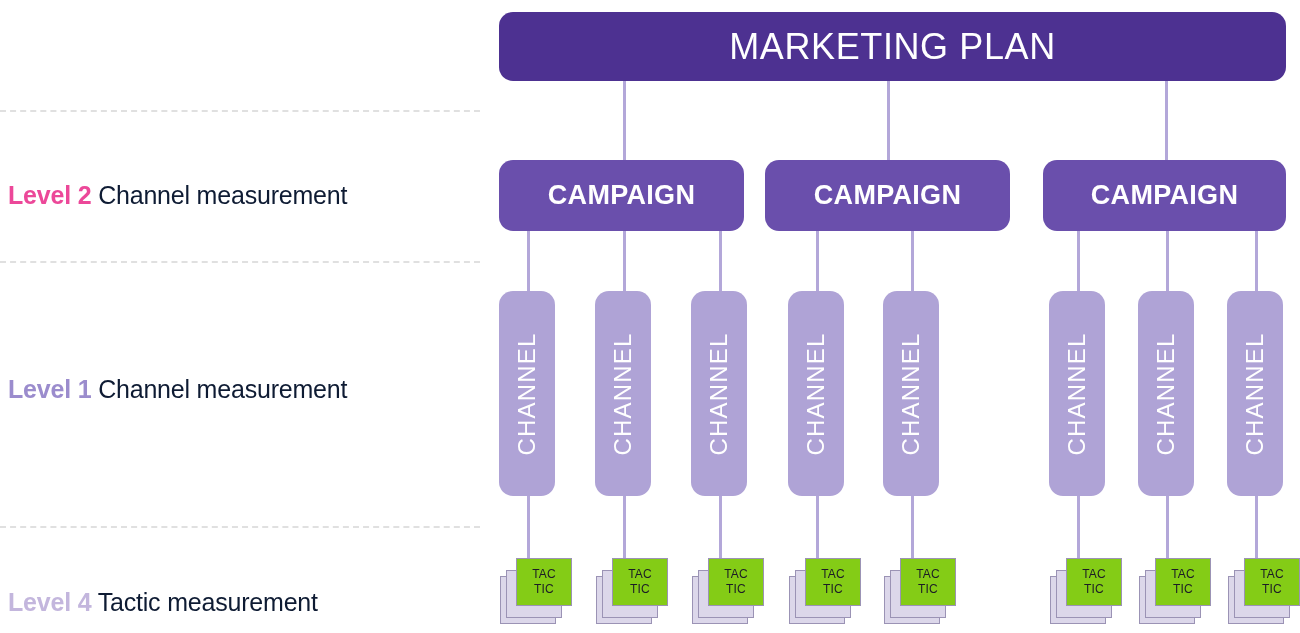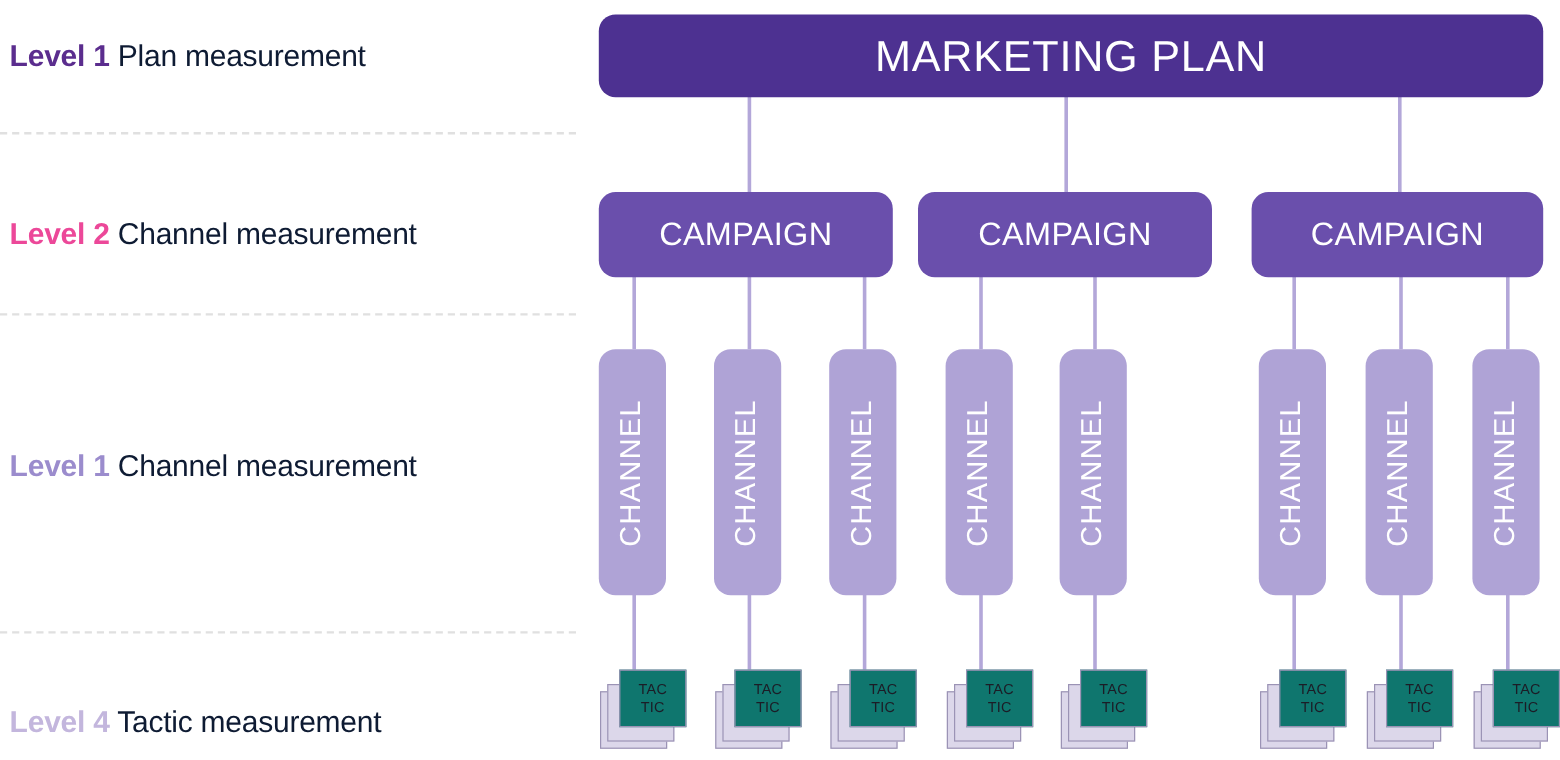--- a/index.html
+++ b/index.html
@@ -52,21 +52,21 @@
   .plan-box {
     background: #4d3191;
     font-size: 36px;
     letter-spacing: 0.6px;
     font-weight: 400;
   }
   .campaign-box {
     background: #6a4fac;
     font-size: 27px;
     letter-spacing: 0.3px;
-    font-weight: 400;
+    font-weight: 700;
   }
   .channel-box {
     background: #afa3d6;
     font-size: 24px;
     letter-spacing: 1.2px;
     font-weight: 400;
   }
   .channel-box .vtext {
     transform: rotate(-90deg);
     white-space: nowrap;
@@ -83,42 +83,39 @@
     position: absolute;
     width: 56px;
     height: 48px;
     background: #dcd7ea;
     border: 1px solid #9b93b5;
   }
   .tactic-card.c3 { left: 0px;  top: 18px; }
   .tactic-card.c2 { left: 6px;  top: 12px; }
   .tactic-card.c1 {
     left: 16px; top: 0px;
-    background: #0f766e;
+    background: #84cc16;
     display: flex;
     flex-direction: column;
     align-items: center;
     justify-content: center;
     line-height: 1.28;
   }
   .tactic-card.c1 span {
     font-size: 12px;
     color: #1c1c26;
     font-weight: 400;
     letter-spacing: 0.2px;
   }
 </style>
 </head>
 <body>
 
 <div id="stage">
 
-  <div class="level-label" style="top:33px;">
-    <span class="lvl" style="color: rgb(91, 45, 142);">Level 1</span><span> Plan measurement</span>
-  </div>
   <div class="level-label" style="top:181px;">
     <span class="lvl" style="color: #ec4899;">Level 2</span><span> Channel measurement</span>
   </div>
   <div class="level-label" style="top:375px;">
     <span class="lvl" style="color: rgb(155, 140, 205);">Level 1</span><span> Channel measurement</span>
   </div>
   <div class="level-label" style="top:588px;">
     <span class="lvl" style="color: rgb(195, 182, 221);">Level 4</span><span> Tactic measurement</span>
   </div>
 

